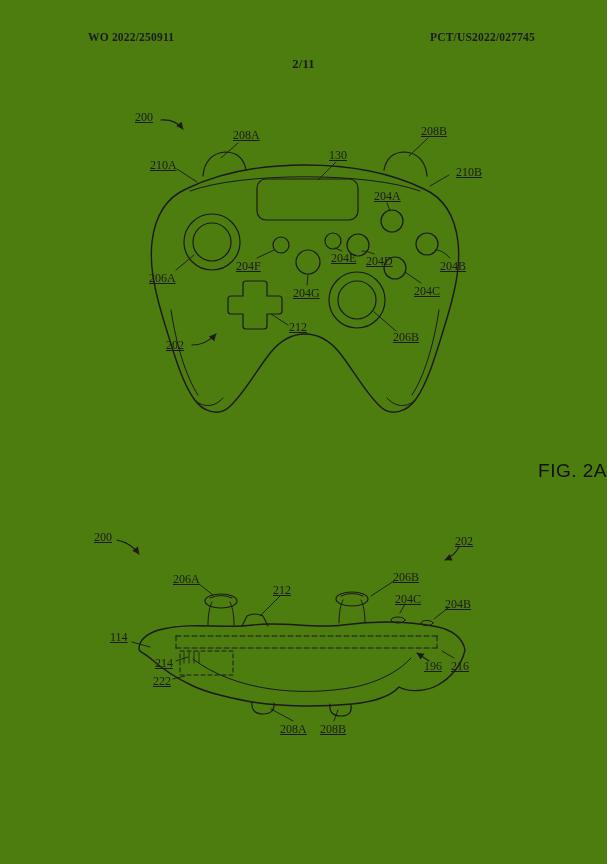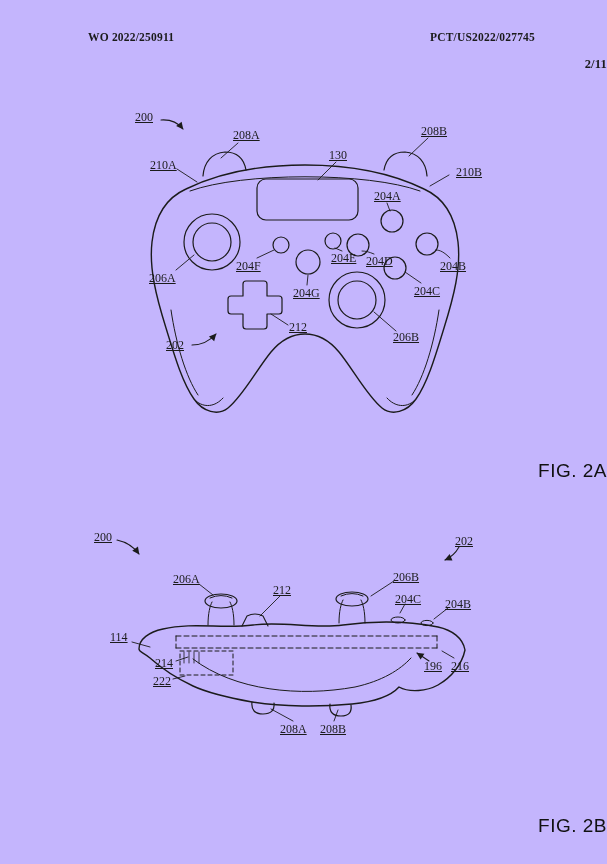--- a/index.html
+++ b/index.html
@@ -1,32 +1,32 @@
 <!DOCTYPE html>
 <html><head>
 <meta charset="utf-8">
 <style>
   html,body{margin:0;padding:0;background:#e8e8e8;}
   .page{
     position:relative;
     width:607px;height:864px;
-    background:#c4b5fd;
+    background:#4d7c0f;
     overflow:hidden;
     font-family:"Liberation Serif", serif;
     color:#1b1b1b;
   }
   svg{position:absolute;left:0;top:0;}
   .hdr{
     position:absolute;
     font:bold 11.5px "Liberation Serif", serif;
     letter-spacing:0.2px;
     white-space:nowrap;
   }
   .sheet{
-    left:0;width:100%;text-align:right;font-size:12.5px;
+    left:0;width:100%;text-align:center;font-size:12.5px;
   }
   .ref{
     position:absolute;
     font:12px "Liberation Serif", serif;
     color:#1b1b1b;
     white-space:nowrap;
     text-decoration:underline;
   }
   .caption{
     position:absolute;left:0;width:607px;text-align:right;
@@ -176,15 +176,14 @@
   <span class="ref" style="left:395px;top:592px">204C</span>
   <span class="ref" style="left:445px;top:597px">204B</span>
   <span class="ref" style="left:110px;top:630px">114</span>
   <span class="ref" style="left:155px;top:656px">214</span>
   <span class="ref" style="left:424px;top:659px">196</span>
   <span class="ref" style="left:451px;top:659px">216</span>
   <span class="ref" style="left:153px;top:674px">222</span>
   <span class="ref" style="left:280px;top:722px">208A</span>
   <span class="ref" style="left:320px;top:722px">208B</span>
 
-  <div class="caption" style="top:779px">FIG. 2B</div>
 
 </div>
 
 </body></html>

